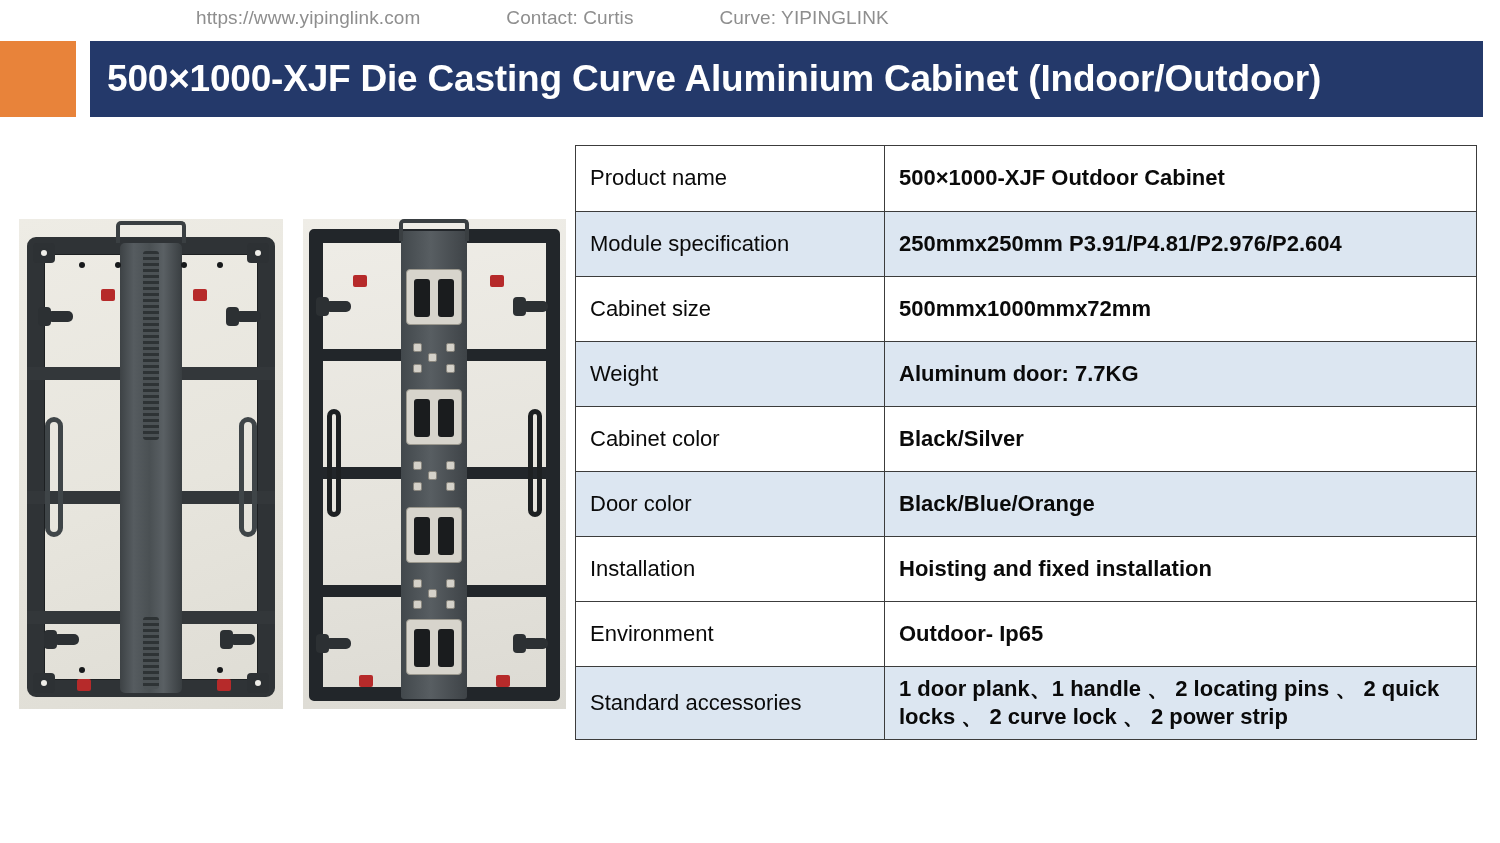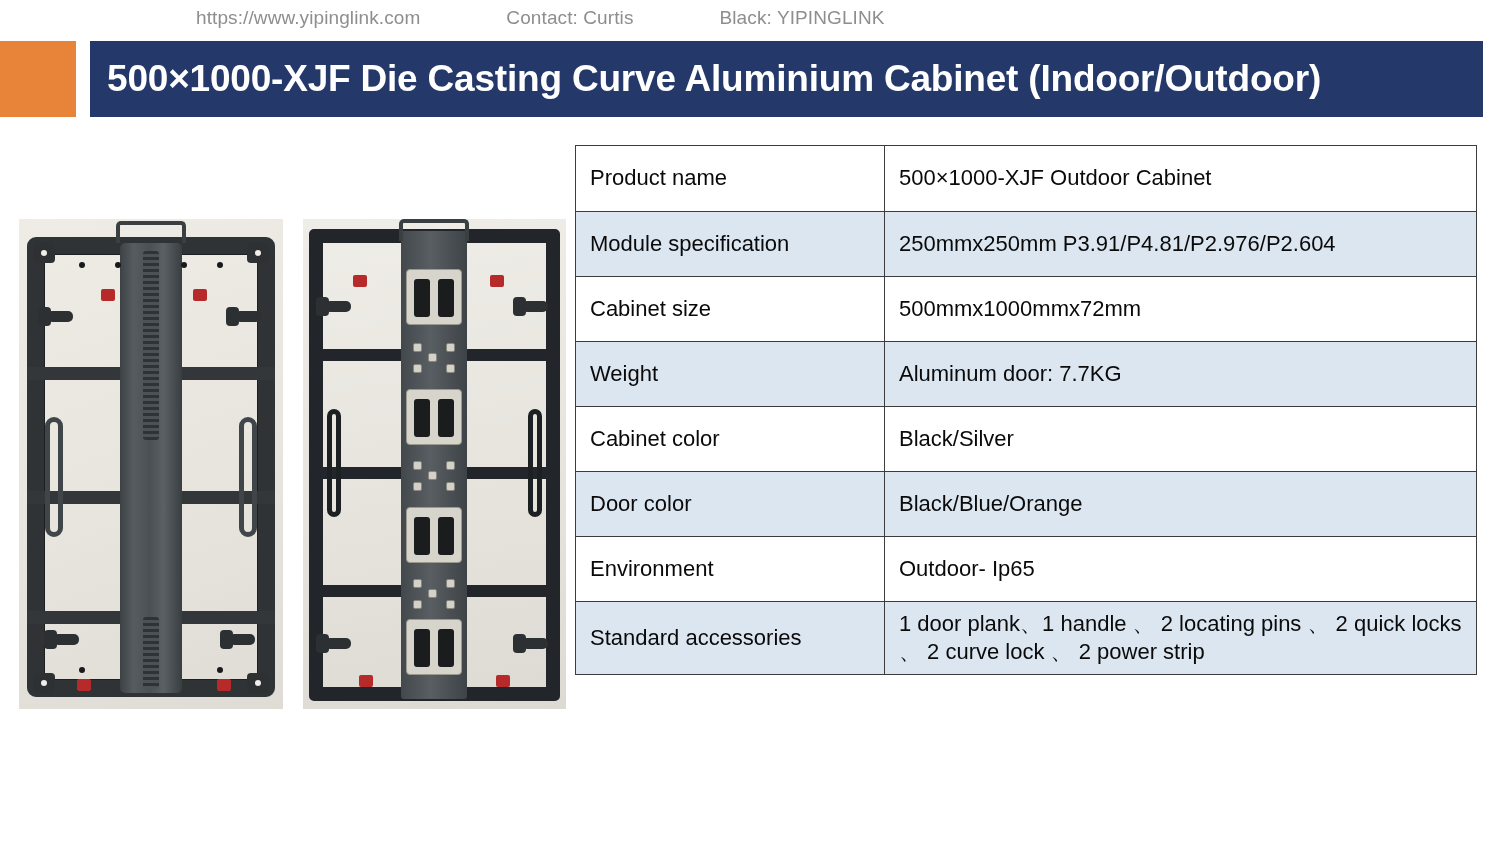--- a/index.html
+++ b/index.html
@@ -243,34 +243,34 @@
   .spec-table td {
     border: 1px solid #3c3c3c;
     padding: 8px 14px;
     font-size: 22px;
     line-height: 1.28;
     vertical-align: middle;
     color: #0a0a0a;
     font-family: "Liberation Sans", sans-serif;
   }
   .spec-table td.k { width: 309px; }
-  .spec-table td.v { width: 592px; }
+  .spec-table td.v { width: 592px; font-weight: bold; }
   .spec-table tr.tint td { background: #dce6f1; }
   .spec-table tr.plain td { background: #ffffff; }
   .r-tall td { height: 66px; }
   .r-std  td { height: 65px; }
   .r-xtall td { height: 72px; }
 </style>
 </head>
 <body>
 
 <div class="contact-bar">
   <span class="ci">https://www.yipinglink.com</span>
   <span class="ci">Contact: Curtis</span>
-  <span class="ci">Black: YIPINGLINK</span>
+  <span class="ci">Curve: YIPINGLINK</span>
 </div>
 
 <div class="title-band">
   <div class="orange-block"></div>
   <div class="navy-bar">
     <span class="title-text">500×1000-XJF Die Casting Curve  Aluminium Cabinet   (Indoor/Outdoor)</span>
   </div>
 </div>
 
 <div class="photos">
@@ -395,20 +395,24 @@
     </tr>
     <tr class="plain r-std">
       <td class="k">Cabinet color</td>
       <td class="v">Black/Silver</td>
     </tr>
     <tr class="tint r-std">
       <td class="k">Door color</td>
       <td class="v">Black/Blue/Orange</td>
     </tr>
     <tr class="plain r-std">
+      <td class="k">Installation</td>
+      <td class="v">Hoisting and fixed installation</td>
+    </tr>
+    <tr class="plain r-std">
       <td class="k">Environment</td>
       <td class="v">Outdoor- Ip65</td>
     </tr>
     <tr class="tint r-xtall">
       <td class="k">Standard accessories</td>
       <td class="v">1 door plank、1 handle 、 2 locating pins 、 2 quick locks 、 2 curve lock 、 2 power strip</td>
     </tr>
   </tbody>
 </table>
 

